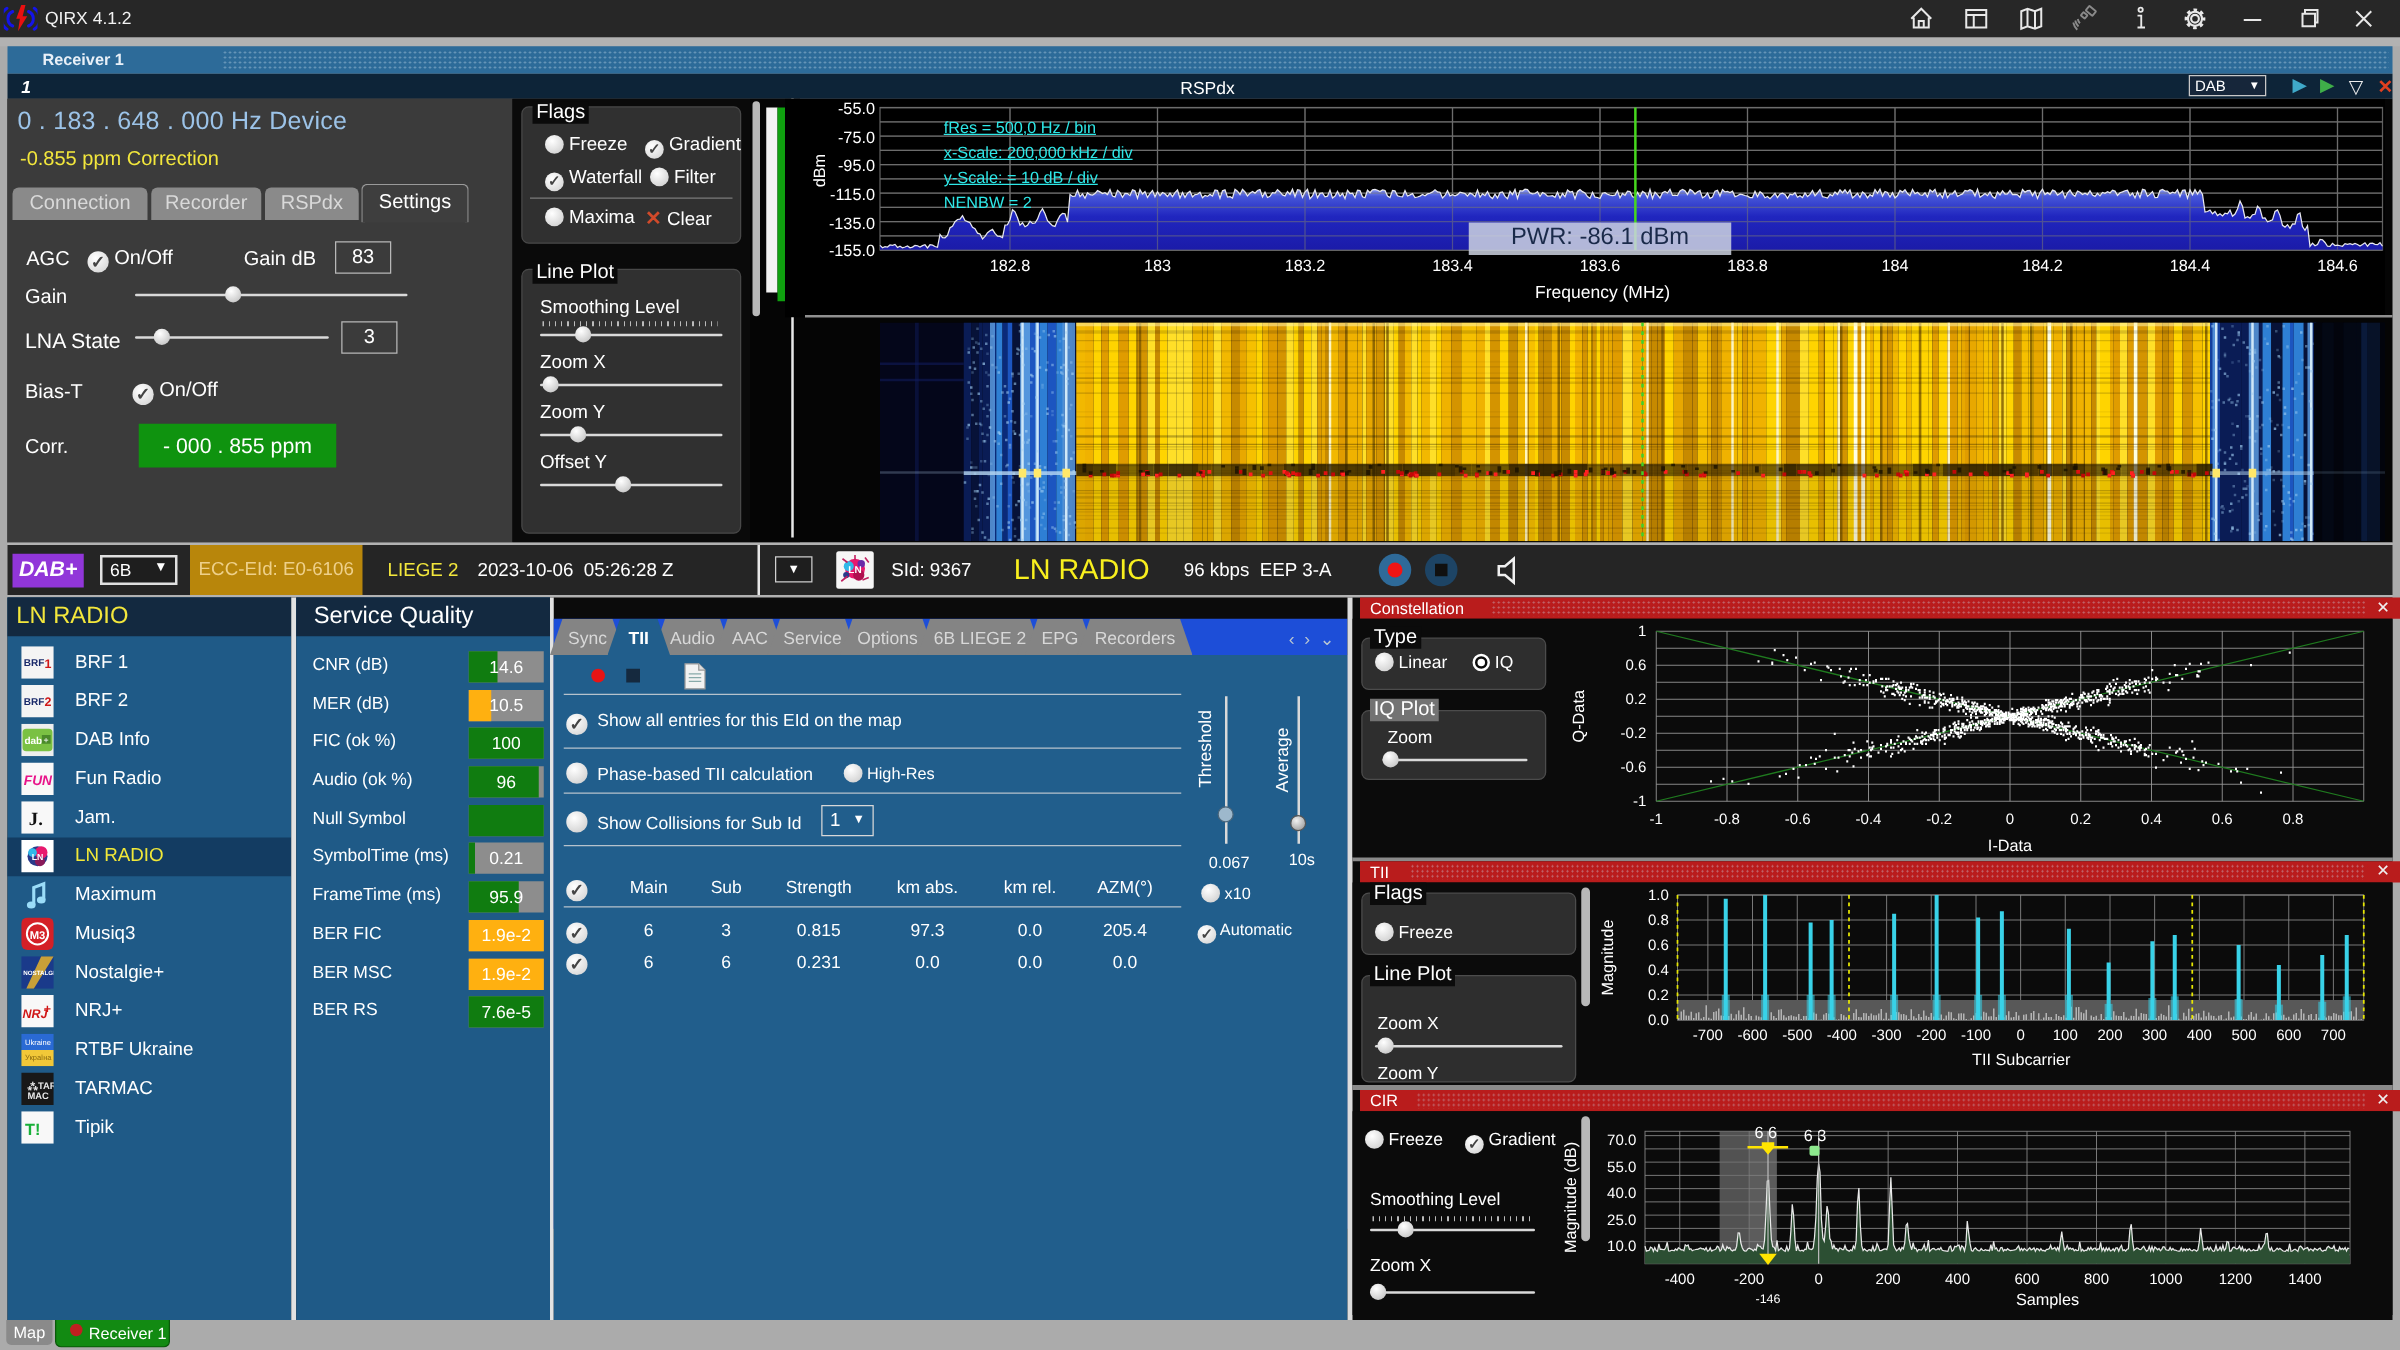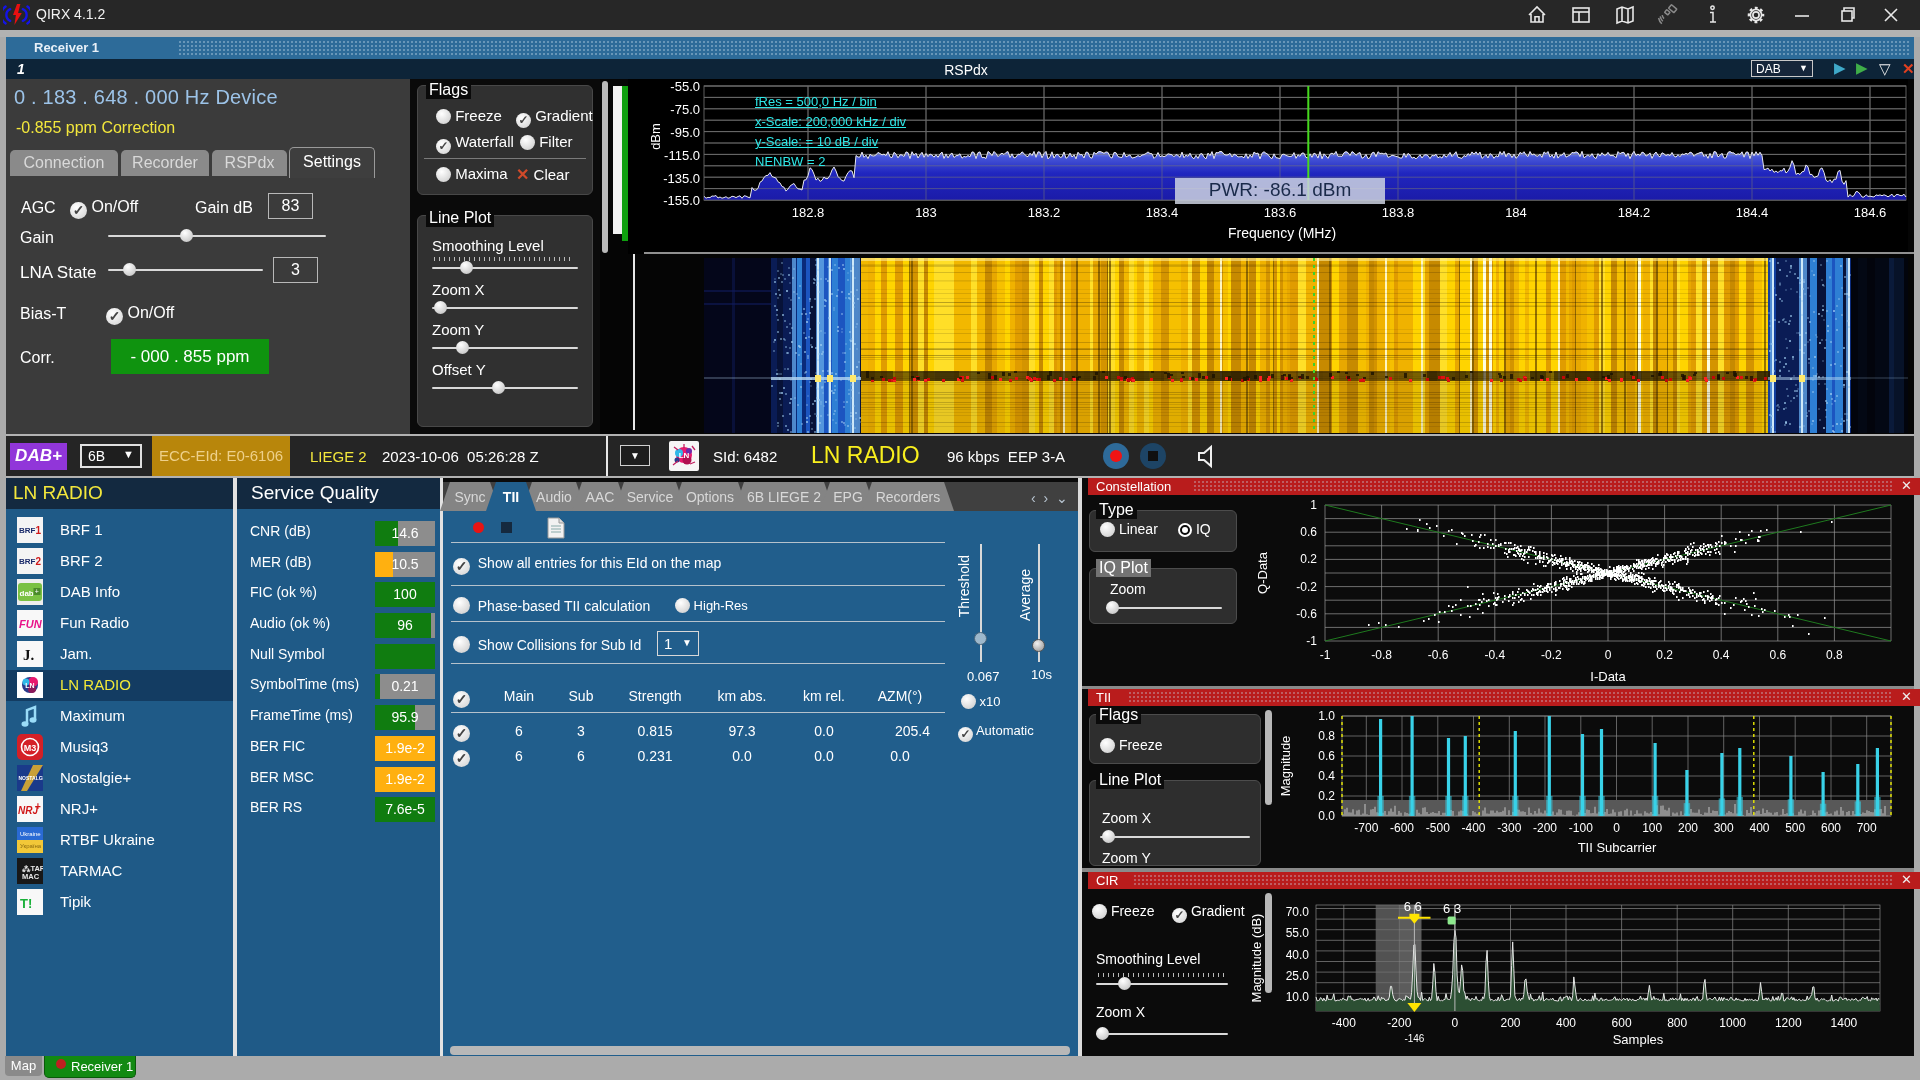--- a/index.html
+++ b/index.html
@@ -1347,21 +1347,21 @@
       <svg width="30" height="30" viewBox="0 0 30 30">
           <circle cx="15" cy="14" r="8" fill="#e8196e"></circle>
           <circle cx="10" cy="12" r="4" fill="#30b8e8"></circle>
           <circle cx="20" cy="10" r="3" fill="#6a2aa8"></circle>
           <circle cx="18" cy="19" r="4.5" fill="#b01050"></circle>
           <circle cx="8" cy="19" r="2.5" fill="#2a3a8a"></circle>
           <path d="M4 24l5-4M23 5l3 4M5 6l4 3M26 21l-5 2M15 3v4" stroke="#c02060" stroke-width="1.3"></path>
           <text x="15" y="17" font-size="8" fill="#fff" text-anchor="middle" font-weight="bold" font-family="Liberation Sans">LN</text>
         </svg>
     </div>
-    <div class="abs" style="left:707px;top:12px;font-size:15px;color:#fff">SId: 6482</div>
+    <div class="abs" style="left:707px;top:12px;font-size:15px;color:#fff">SId: 9367</div>
     <div class="abs" style="left:805px;top:6px;font-size:23px;color:#f8ef1e">LN RADIO</div>
     <div class="abs" style="left:941px;top:12px;font-size:15px;color:#fff">96 kbps&nbsp;&nbsp;EEP 3-A</div>
     <div class="abs" style="left:1097px;top:7px;width:26px;height:26px;border-radius:50%;background:#2e6a99"></div>
     <div class="abs" style="left:1104px;top:14px;width:12px;height:12px;border-radius:50%;background:#f01414"></div>
     <div class="abs" style="left:1134px;top:7px;width:26px;height:26px;border-radius:50%;background:#1d4465"></div>
     <div class="abs" style="left:1142px;top:15px;width:10px;height:10px;background:#101010"></div>
     <svg class="abs" style="left:1188px;top:6px" width="28" height="28" viewBox="0 0 28 28" fill="none" stroke="#f0f0f0" stroke-width="2">
         <path d="M5 11v7h5l7 6V5l-7 6z"></path>
       </svg>
   </div>
@@ -1502,21 +1502,21 @@
         <div class="qbar" style="left:138px;top:227px"><span class="qfill" style="width:40px;background:#107c10"></span><span style="position:relative">95.9</span></div>
         <div class="abs" style="left:13px;top:260px;font-size:14px;color:#fff">BER FIC</div>
         <div class="qbar" style="left:138px;top:258px"><span class="qfill" style="width:60px;background:#ffb010"></span><span style="position:relative">1.9e-2</span></div>
         <div class="abs" style="left:13px;top:291px;font-size:14px;color:#fff">BER MSC</div>
         <div class="qbar" style="left:138px;top:289px"><span class="qfill" style="width:60px;background:#ffb010"></span><span style="position:relative">1.9e-2</span></div>
         <div class="abs" style="left:13px;top:321px;font-size:14px;color:#fff">BER RS</div>
         <div class="qbar" style="left:138px;top:319px"><span class="qfill" style="width:60px;background:#107c10"></span><span style="position:relative">7.6e-5</span></div>
     </div>
     <div class="abs" style="left:434px;top:0;width:3px;height:578px;background:#e2e2e2"></div>
 
-    <div class="abs" style="left:437px;top:4px;width:635px;height:488px;background:#404040">
+    <div class="abs" style="left:437px;top:17px;width:635px;height:488px;background:#1d4ed8">
       <div class="abs bluepanel" style="left:0;top:29px;width:635px;height:549px;background:#215e8c"></div>
 
       <div class="tab-c" style="left:-3px;top:0px;width:60px">Sync</div>
       <div class="tab-c" style="left:79px;top:0px;width:64px">Audio</div>
       <div class="tab-c" style="left:129px;top:0px;width:56px">AAC</div>
       <div class="tab-c" style="left:171px;top:0px;width:72px">Service</div>
       <div class="tab-c" style="left:229px;top:0px;width:76px">Options</div>
       <div class="tab-c" style="left:291px;top:0px;width:100px">6B LIEGE 2</div>
       <div class="tab-c" style="left:377px;top:0px;width:56px">EPG</div>
       <div class="tab-c" style="left:419px;top:0px;width:92px">Recorders</div>
@@ -1551,21 +1551,21 @@
       <div class="abs thbl" style="left:264px;top:206px;width:70px;text-align:center">km abs.</div>
       <div class="abs thbl" style="left:346px;top:206px;width:70px;text-align:center">km rel.</div>
       <div class="abs thbl" style="left:427px;top:206px;width:60px;text-align:center">AZM(°)</div>
       <div class="sep-line" style="left:8px;top:230px;width:494px"></div>
       <div class="abs thbl" style="left:10px;top:240px"><span class="chk">✓</span></div>
       <div class="abs thbl" style="left:56px;top:241px;width:40px;text-align:center">6</div>
       <div class="abs thbl" style="left:118px;top:241px;width:40px;text-align:center">3</div>
       <div class="abs thbl" style="left:177px;top:241px;width:70px;text-align:center">0.815</div>
       <div class="abs thbl" style="left:264px;top:241px;width:70px;text-align:center">97.3</div>
       <div class="abs thbl" style="left:346px;top:241px;width:70px;text-align:center">0.0</div>
-      <div class="abs thbl" style="left:427px;top:241px;width:60px;text-align:right">205.4</div>
+      <div class="abs thbl" style="left:427px;top:241px;width:60px;text-align:center">205.4</div>
       <div class="abs thbl" style="left:10px;top:265px"><span class="chk">✓</span></div>
       <div class="abs thbl" style="left:56px;top:266px;width:40px;text-align:center">6</div>
       <div class="abs thbl" style="left:118px;top:266px;width:40px;text-align:center">6</div>
       <div class="abs thbl" style="left:177px;top:266px;width:70px;text-align:center">0.231</div>
       <div class="abs thbl" style="left:264px;top:266px;width:70px;text-align:center">0.0</div>
       <div class="abs thbl" style="left:346px;top:266px;width:70px;text-align:center">0.0</div>
       <div class="abs thbl" style="left:427px;top:266px;width:60px;text-align:center">0.0</div>
 
       <div class="abs" style="left:513px;top:77px;height:58px;color:#fff;font-size:14px;writing-mode:sideways-lr;white-space:nowrap">Threshold</div>
       <div class="abs" style="left:537px;top:62px;width:2px;height:118px;background:#d9d9d9"></div>

